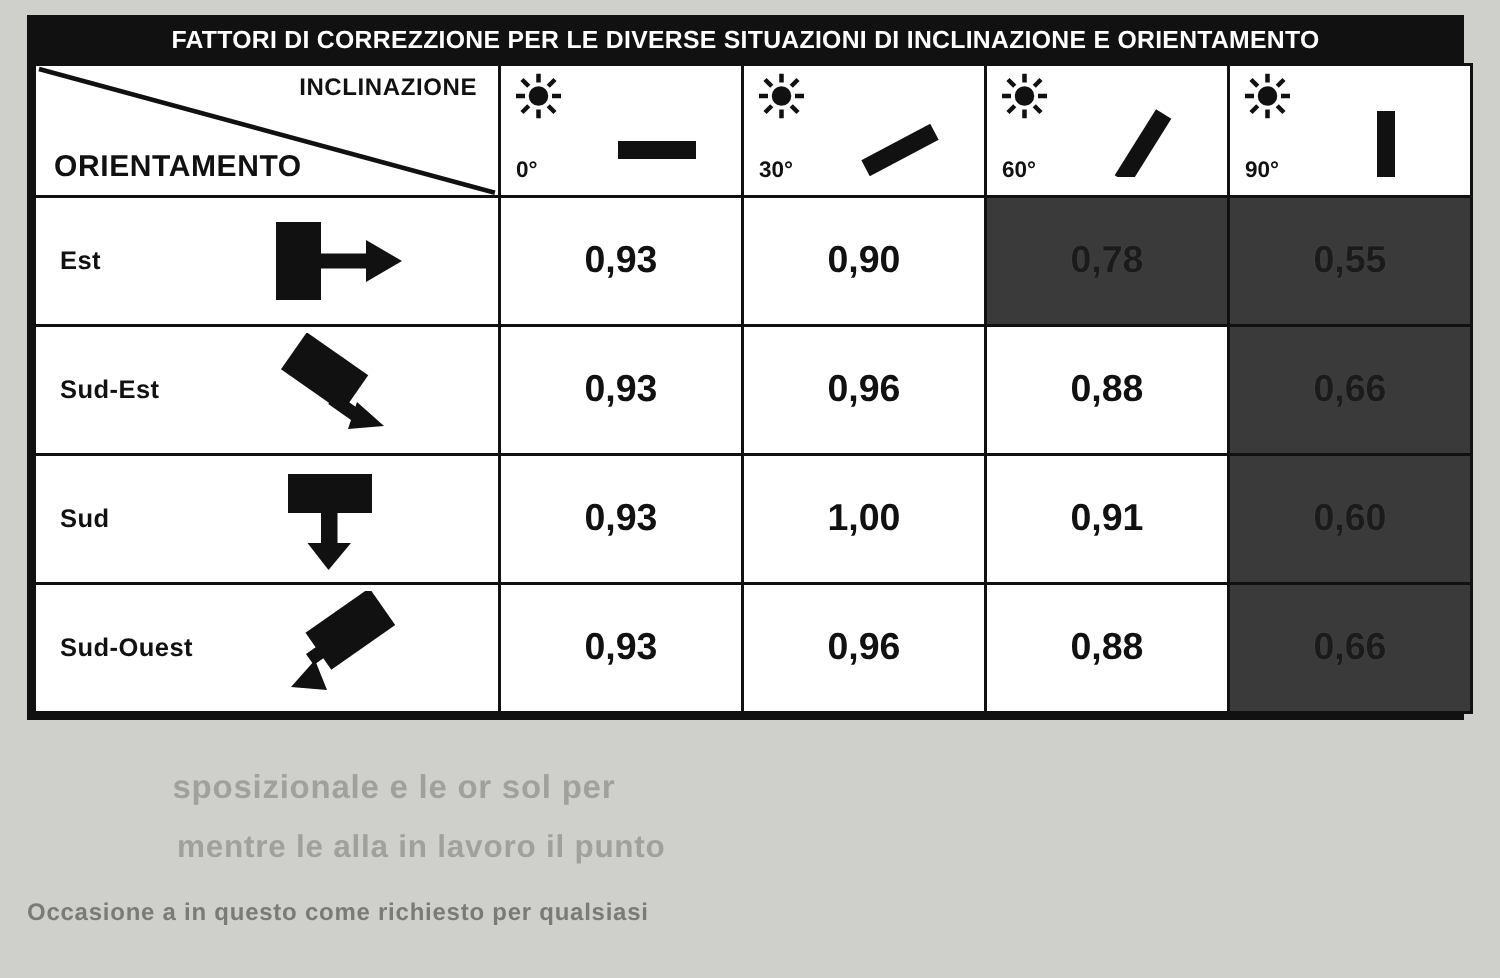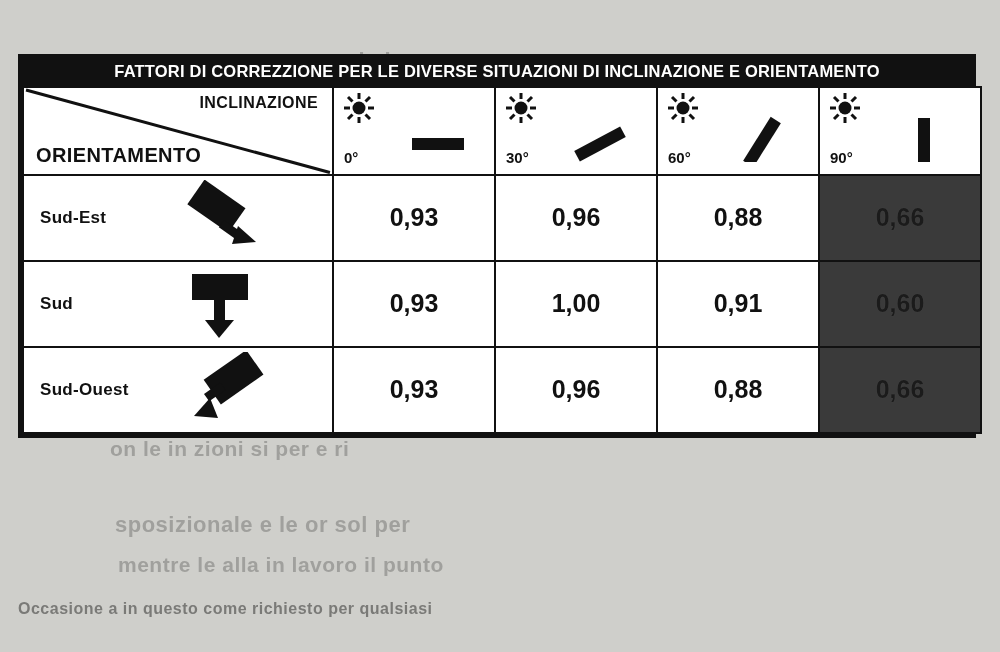--- a/index.html
+++ b/index.html
@@ -36,21 +36,20 @@
 
   
   .table-wrap {
     position: absolute;
     left: 18px;
     top: 10px;
     width: 958px;
     background: #7dd3fc;
     border: 4px solid #111;
     box-sizing: border-box;
-    margin-top: 44px;
   }
 
   .table-title {
     background: #111;
     color: #fff;
     font-size: 16.5px;
     font-weight: bold;
     letter-spacing: 0.2px;
     text-align: center;
     padding: 5px 4px 6px 4px;
@@ -286,20 +285,34 @@
               <line x1="8.5" y1="21.5" x2="4" y2="26"></line>
             </g>
           </svg>
           <span class="deg">90°</span>
           <svg class="panel" viewBox="0 0 60 46">
             <rect x="24" y="2" width="12" height="44" fill="#111"></rect>
           </svg>
         </td>
       </tr>
 
+      <tr class="orow">
+        <td class="orientcell">
+          <span class="oname">Est</span>
+          <svg class="osym" viewBox="0 0 110 76">
+            <rect x="14" y="12" width="30" height="52" fill="#111"></rect>
+            <rect x="44" y="33" width="34" height="10" fill="#111"></rect>
+            <polygon points="74,24 98,38 74,52" fill="#111"></polygon>
+          </svg>
+        </td>
+        <td class="val">0,93</td>
+        <td class="val">0,90</td>
+        <td class="val shaded">0,78</td>
+        <td class="val shaded">0,55</td>
+      </tr>
 
       <tr class="orow">
         <td class="orientcell">
           <span class="oname">Sud-Est</span>
           <svg class="osym" viewBox="0 0 110 76">
             <g transform="rotate(35 46 32)">
               <rect x="18" y="12" width="50" height="30" fill="#111"></rect>
             </g>
             <rect x="54" y="40" width="22" height="9" fill="#111" transform="rotate(35 54 40)"></rect>
             <polygon points="68,46 86,62 62,64" fill="#111"></polygon>

